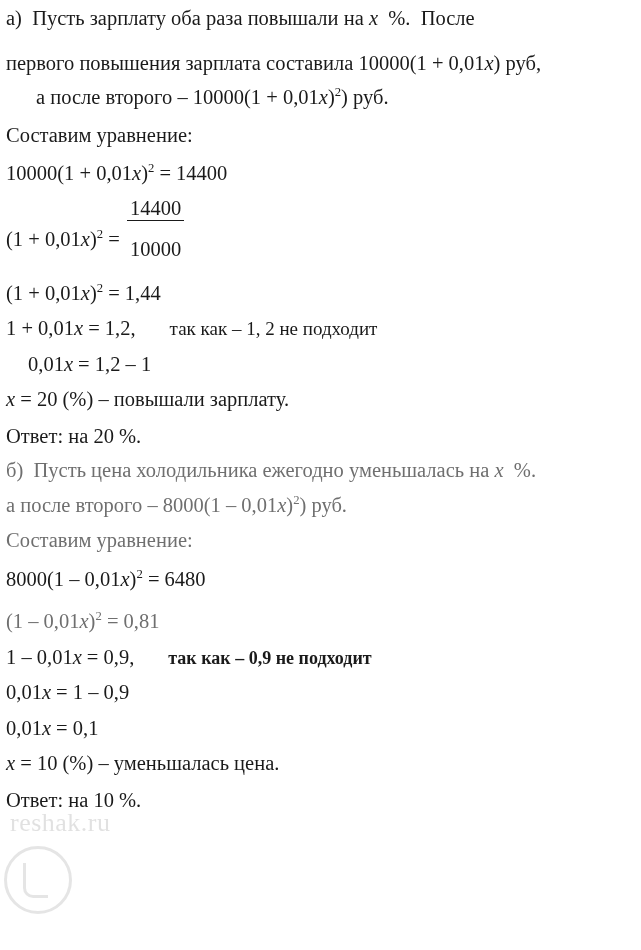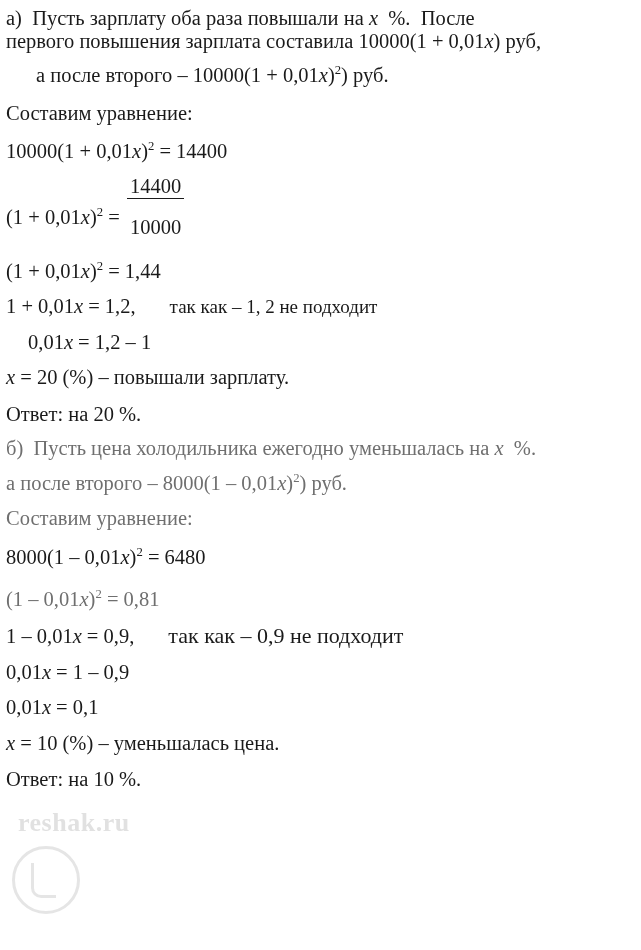--- a/index.html
+++ b/index.html
@@ -50,27 +50,26 @@
     display: block;
     border-top: 1.4px solid #1a1a1a;
     padding: 18px 3px 0 3px;
   }
   .gap-md { display: inline-block; width: 34px; }
   .faded { color: #6f6f6f; }
 
   
   .watermark {
     position: absolute;
-    left: 12px;
+    left: 4px;
     bottom: 34px;
     width: 230px;
     height: 120px;
     pointer-events: none;
     opacity: 0.42;
-    font-weight: bold;
   }
   .wm-text {
     position: absolute;
     left: 6px;
     top: 4px;
     font-family: "Liberation Serif", serif;
     font-size: 26px;
     color: #b9b9b9;
     letter-spacing: 0.5px;
   }
@@ -101,21 +100,21 @@
 <div class="page">
 
   <div class="line" style="margin-top:8px;">
     <span>а)</span>
     <span>&nbsp;</span><span>Пусть зарплату оба раза повышали на</span>
     <span class="it">x</span>
     <span>&nbsp;</span><span>%.</span>
     <span>&nbsp;</span><span>После</span>
   </div>
 
-  <div class="line" style="margin-top:2px;">
+  <div class="line" style="margin-top:24px;">
     <span>первого повышения зарплата составила 10000(1 + 0,01</span><span class="it">x</span><span>) руб,</span>
   </div>
 
   <div class="line" style="margin-top:14px;padding-left:36px;">
     <span>а после второго – 10000(1 + 0,01</span><span class="it">x</span><span>)</span><span class="sup">2</span><span>) руб.</span>
   </div>
 
   <div class="line" style="margin-top:17px;">
     <span>Составим уравнение:</span>
   </div>
@@ -168,21 +167,21 @@
   <div class="line" style="margin-top:18px;">
     <span>8000(1 – 0,01</span><span class="it">x</span><span>)</span><span class="sup">2</span><span> = 6480</span>
   </div>
 
 
   <div class="line faded" style="margin-top:22px;">
     <span>(1 – 0,01</span><span class="it">x</span><span>)</span><span class="sup">2</span><span> = 0,81</span>
   </div>
 
   <div class="line" style="margin-top:15px;">
-    <span>1 – 0,01</span><span class="it">x</span><span> = 0,9,</span><span class="gap-md"></span><span style="font-size:22px;">так как – 0,9 не подходит</span>
+    <span>1 – 0,01</span><span class="it">x</span><span> = 0,9,</span><span class="gap-md"></span><span style="font-size:18px;font-weight:bold;">так как – 0,9 не подходит</span>
   </div>
 
   <div class="line" style="margin-top:15px;">
     <span>0,01</span><span class="it">x</span><span> = 1 – 0,9</span>
   </div>
 
   <div class="line" style="margin-top:15px;">
     <span>0,01</span><span class="it">x</span><span> = 0,1</span>
   </div>
 

